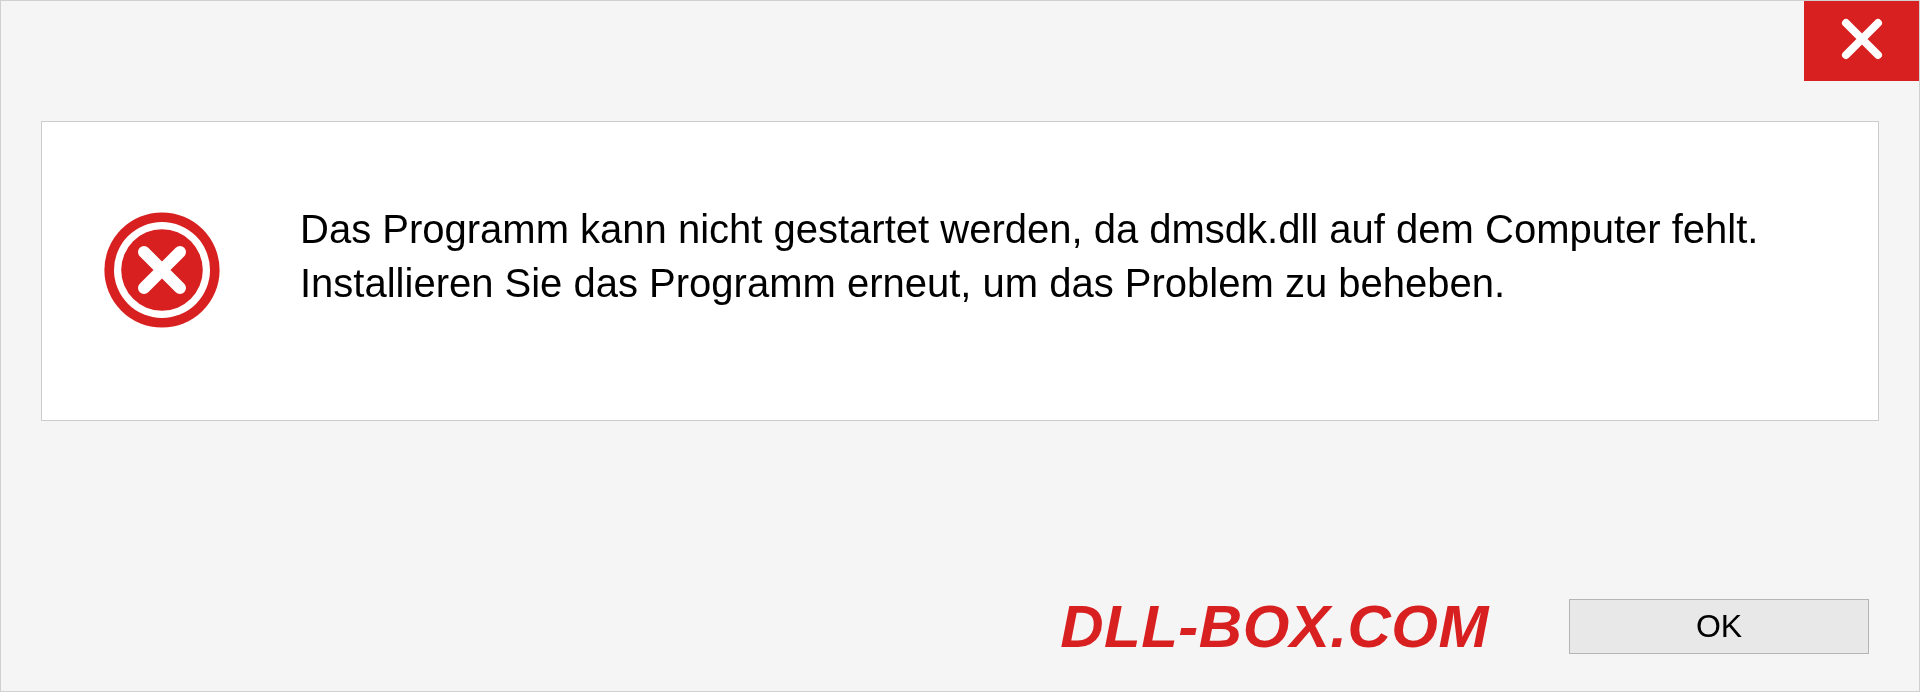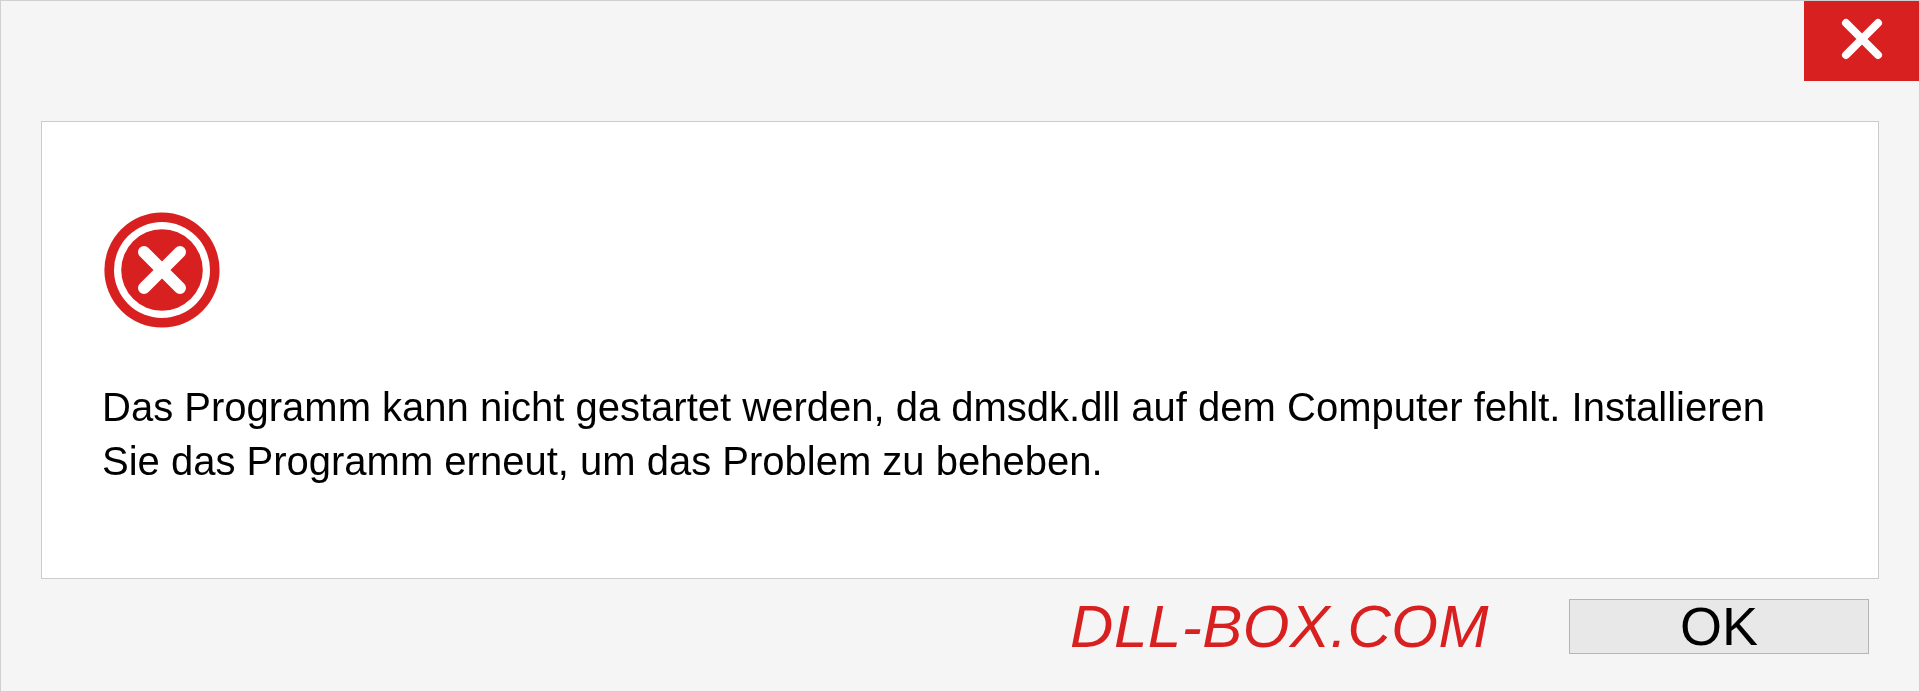--- a/index.html
+++ b/index.html
@@ -43,22 +43,21 @@
       width: 48px;
       height: 48px;
     }
     .content-panel {
       margin: 10px 40px 0 40px;
       background: #ffffff;
       border: 1px solid #ccc;
       padding: 80px 60px 90px 60px;
       display: flex;
       align-items: flex-start;
-      gap: 50px;
-      flex-direction: column;
+      gap: 78px;
     }
     .error-icon-wrap {
       flex-shrink: 0;
       width: 120px;
       height: 120px;
       display: flex;
       align-items: center;
       justify-content: center;
       margin-top: 8px;
     }
@@ -80,32 +79,32 @@
       right: 0;
       height: 130px;
       display: flex;
       align-items: center;
       justify-content: flex-end;
       padding: 0 50px;
       gap: 80px;
     }
     .watermark {
       font-size: 60px;
-      font-weight: 400;
+      font-weight: 700;
       color: #d92020;
       letter-spacing: 0.5px;
       font-family: Arial, sans-serif;
       font-style: italic;
     }
     .ok-button {
       width: 300px;
       height: 55px;
       background: #e8e8e8;
       border: 1px solid #b5b5b5;
-      font-size: 54px;
+      font-size: 32px;
       font-family: inherit;
       color: #000;
       cursor: pointer;
       display: flex;
       align-items: center;
       justify-content: center;
     }
   </style>
 </head>
 <body>

